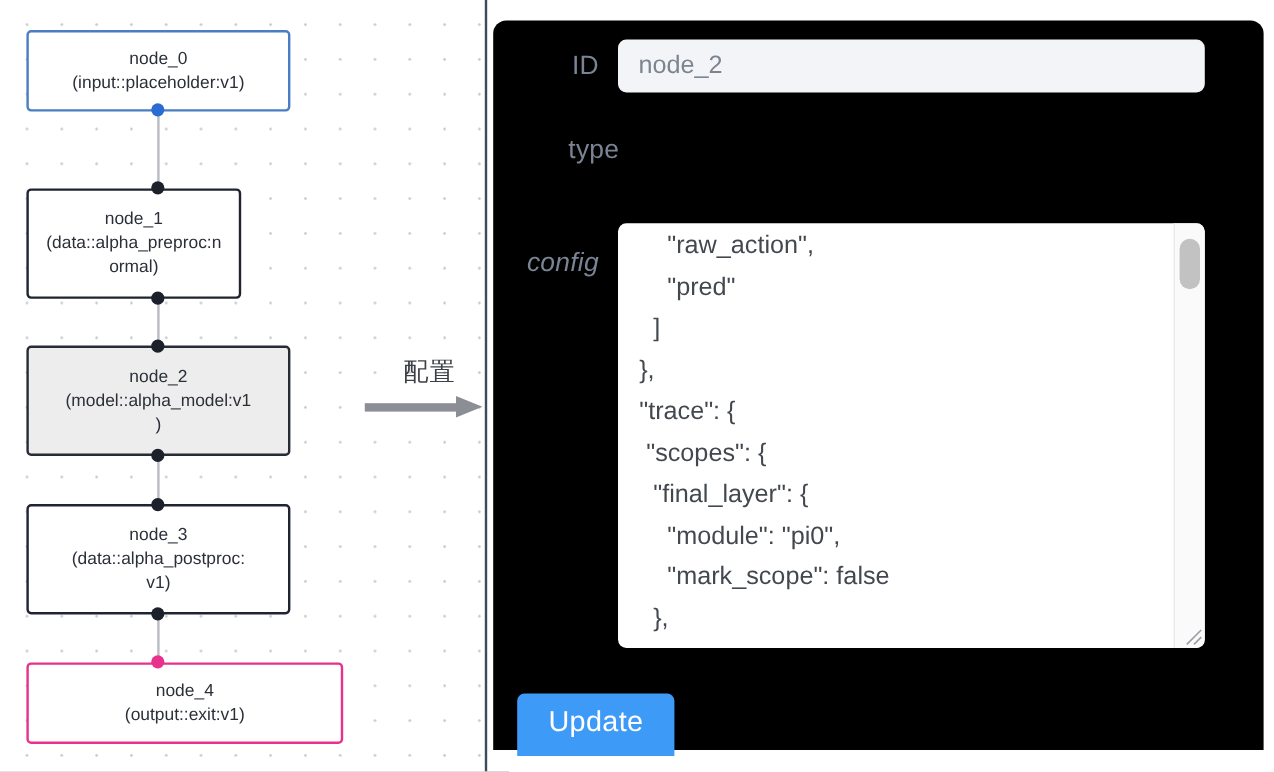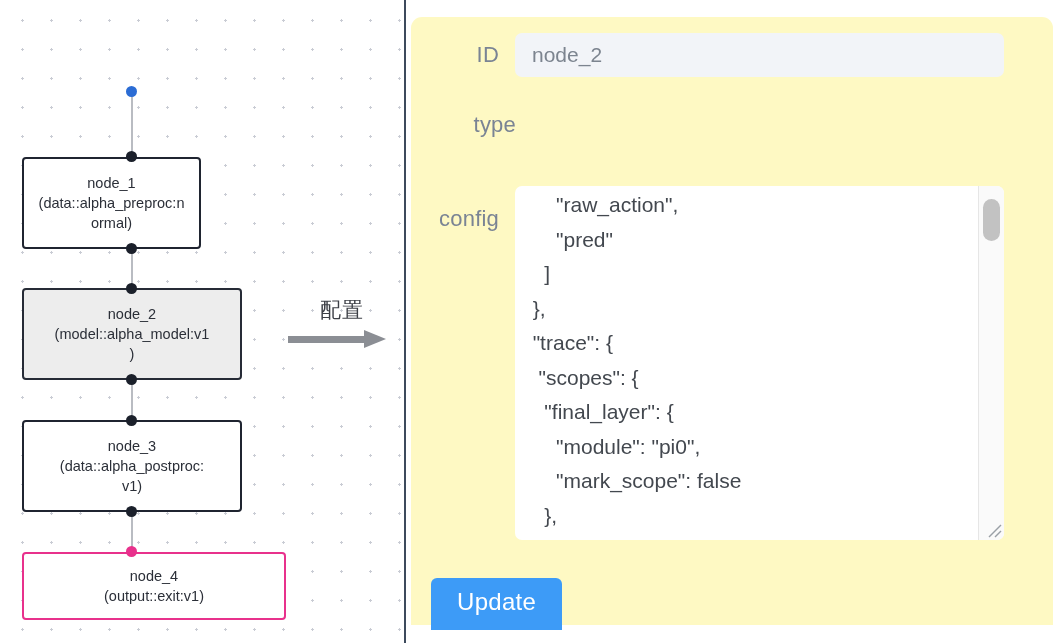--- a/index.html
+++ b/index.html
@@ -71,21 +71,21 @@
     border-radius: 50%;
     background: #1b202b;
     z-index: 5;
   }
   .port.port-blue { background: #2b6cd4; }
   .port.port-pink { background: #e8318c; }
 
   
   #flow-annotation {
     position: absolute;
-    left: 286px;
+    left: 302px;
     top: 296px;
     width: 112px;
     z-index: 6;
   }
   #flow-annotation .ann-text {
     font-size: 21px;
     color: #3c3f46;
     text-align: center;
     letter-spacing: 1px;
     font-family: "DejaVu Sans", sans-serif;
@@ -113,21 +113,21 @@
     border-left: 22px solid #8b8e94;
   }
 
   
   #inspector-panel {
     position: absolute;
     left: 411px;
     top: 17px;
     width: 642px;
     height: 608px;
-    background: #fef9c3;
+    background: #000000;
     border-radius: 11px 11px 0 0;
     box-sizing: border-box;
     padding: 0;
     z-index: 8;
   }
   .field-row {
     position: absolute;
     display: flex;
     align-items: center;
   }
@@ -153,21 +153,21 @@
     color: #7c848f;
     font-size: 21px;
     font-family: "Liberation Sans", sans-serif;
     overflow: hidden;
     white-space: nowrap;
   }
 
   #row-id { left: 0; top: 16px; width: 100%; }
   #row-type { left: 0; top: 95px; width: 100%; margin-left: 17px; }
   #row-config { left: 0; top: 169px; width: 100%; align-items: flex-start; }
-  #row-config .field-label { padding-top: 20px; }
+  #row-config .field-label { padding-top: 20px; font-style: italic; }
 
   .config-box {
     position: relative;
     width: 489px;
     height: 354px;
     background: #ffffff;
     border-radius: 7px;
     box-sizing: border-box;
     overflow: hidden;
     display: flex;
@@ -226,20 +226,24 @@
 </head>
 <body>
 
 <div id="graph-canvas">
 
   <div class="edge" style="left:131px; top:88px; height:76px;"></div>
   <div class="edge" style="left:131px; top:244px; height:50px;"></div>
   <div class="edge" style="left:131px; top:375px; height:51px;"></div>
   <div class="edge" style="left:131px; top:507px; height:51px;"></div>
 
+  <div class="node input-node" style="left:22px; top:25px; width:220px; height:68px;">
+    <span class="node-label">node_0
+(input::placeholder:v1)</span>
+  </div>
   <div class="port port-blue" style="left:126px; top:86px;"></div>
 
   <div class="node" style="left:22px; top:157px; width:179px; height:92px;">
     <span class="node-label">node_1
 (data::alpha_preproc:n
 ormal)</span>
   </div>
   <div class="port" style="left:126px; top:151px;"></div>
   <div class="port" style="left:126px; top:243px;"></div>
 

